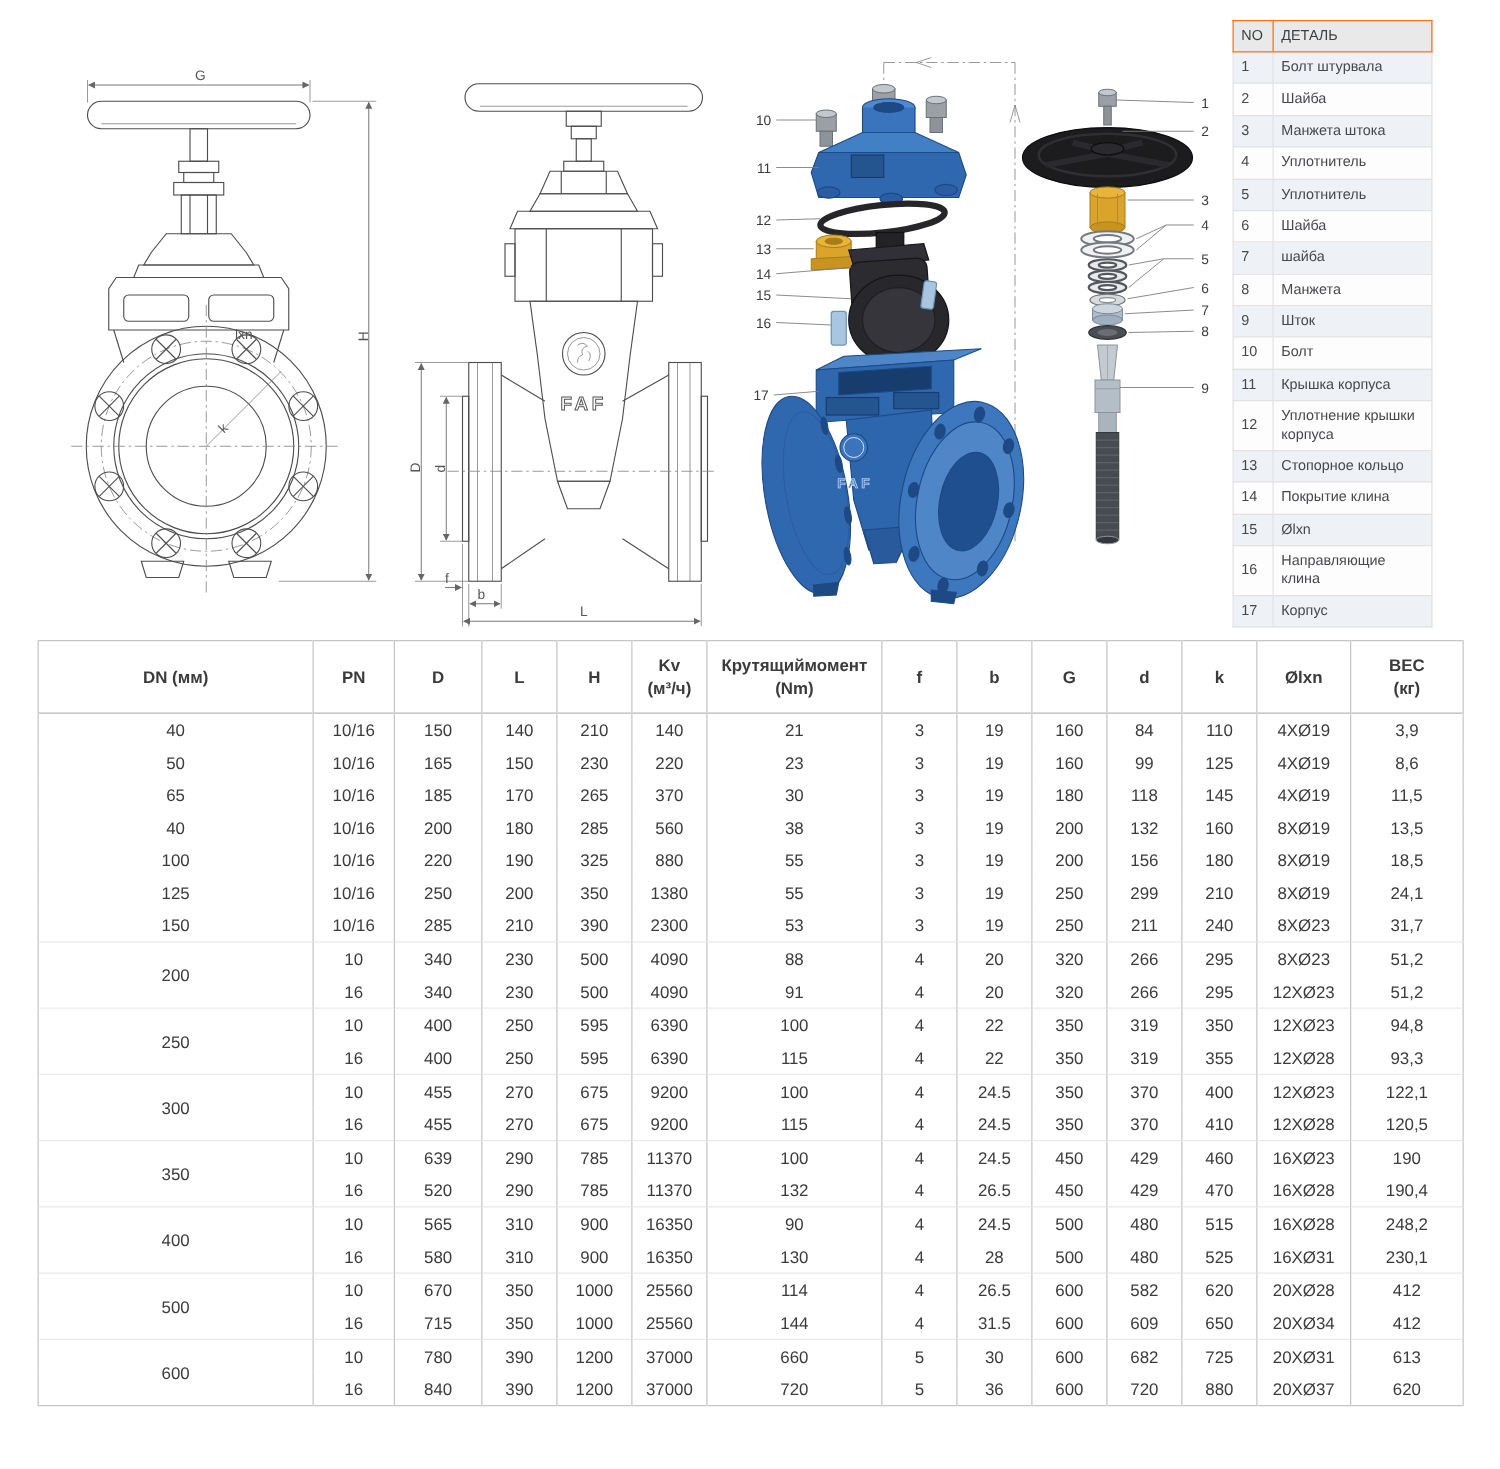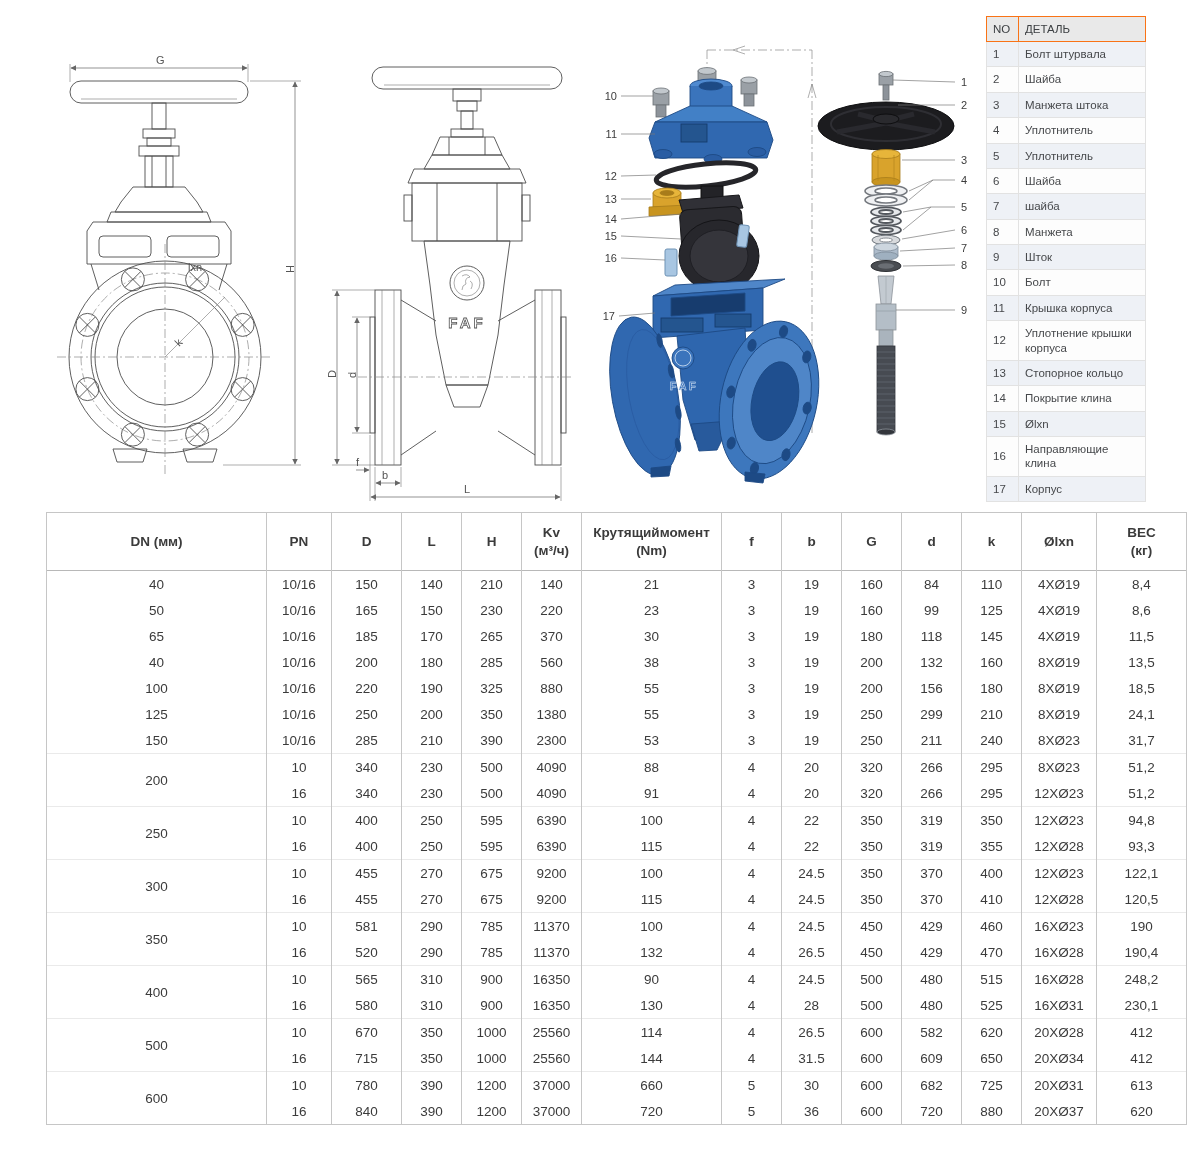--- a/index.html
+++ b/index.html
@@ -14,21 +14,21 @@
   
   .parts-table-wrap { position:absolute; left:986px; top:16px; width:160px; }
   .parts-table { width:100%; border-collapse:collapse; font-size:11.5px; color:#46484b; }
   .parts-table th { background:#e9e9e9; color:#3d4043; font-weight:normal; text-align:left; padding:6px 6px; border:1px solid #f97316; font-size:11.5px; }
   .parts-table td { padding:5px 6px; border:1px solid #e2e2e2; vertical-align:middle; line-height:1.25; }
   .parts-table td.no-cell { width:32px; }
   .parts-table tr.tint { background:#eef1f6; }
   .parts-table tr.plain { background:#fdfdfd; }
 
   
-  .dim-table { position:relative; margin:0 0 0 46px; width:1140px; border-collapse:collapse; table-layout:fixed; font-size:13.5px; color:#3b3b3b; border:1px solid #c6c6c6; }
+  .dim-table { position:relative; margin:0 0 0 30px; width:1140px; border-collapse:collapse; table-layout:fixed; font-size:13.5px; color:#3b3b3b; border:1px solid #c6c6c6; }
   .dim-table th { font-weight:bold; font-size:13.5px; padding:11px 2px; line-height:1.3; border-left:1px solid #c6c6c6; border-right:1px solid #c6c6c6; text-align:center; }
   .dim-table thead tr { border-bottom:1px solid #b8b8b8; }
   .dim-table td { text-align:center; padding:5.5px 2px; border-left:1px solid #c6c6c6; border-right:1px solid #c6c6c6; }
   .dim-table tbody.grp-sep { border-top:1px solid #eaeaea; }
 
   
   text.dim { font-family:"Liberation Sans", sans-serif; font-size:11px; fill:#555; }
   text.callout { font-family:"Liberation Sans", sans-serif; font-size:11px; fill:#3c3c3c; }
   .outline { stroke:#4d4d4d; stroke-width:0.9; fill:none; }
   .thin { stroke:#777; stroke-width:0.6; fill:none; }
@@ -563,21 +563,21 @@
           <td>140</td>
           <td>210</td>
           <td>140</td>
           <td>21</td>
           <td>3</td>
           <td>19</td>
           <td>160</td>
           <td>84</td>
           <td>110</td>
           <td>4XØ19</td>
-          <td>8,4</td>
+          <td>3,9</td>
         </tr>
       </tbody>
       <tbody>
         <tr>
           <td rowspan="1">50</td>
           <td>10/16</td>
           <td>165</td>
           <td>150</td>
           <td>230</td>
           <td>220</td>
@@ -777,21 +777,21 @@
           <td>370</td>
           <td>410</td>
           <td>12XØ28</td>
           <td>120,5</td>
         </tr>
       </tbody>
       <tbody class="grp-sep">
         <tr>
           <td rowspan="2">350</td>
           <td>10</td>
-          <td>581</td>
+          <td>639</td>
           <td>290</td>
           <td>785</td>
           <td>11370</td>
           <td>100</td>
           <td>4</td>
           <td>24.5</td>
           <td>450</td>
           <td>429</td>
           <td>460</td>
           <td>16XØ23</td>

